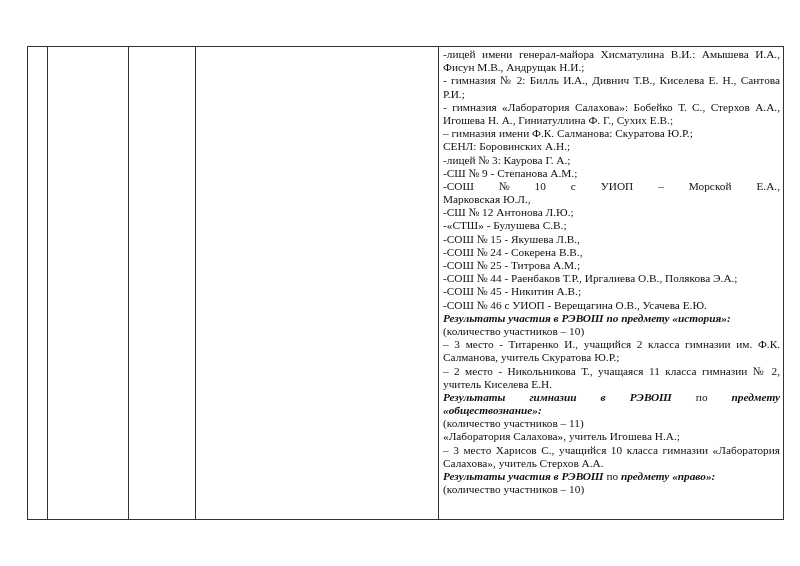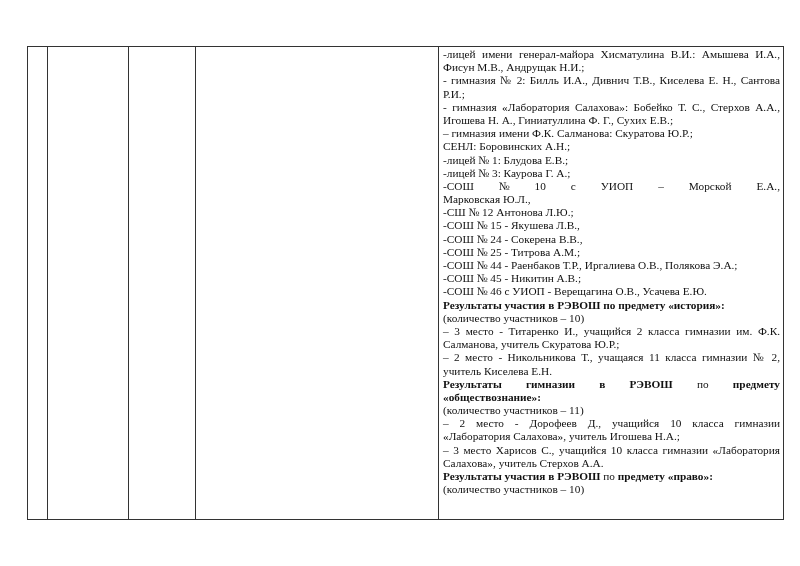--- a/index.html
+++ b/index.html
@@ -7,21 +7,21 @@
          font-family: "Liberation Serif", "DejaVu Serif", serif; color: #111; }
   .page { position: absolute; left: 0; top: 0; width: 756px; height: 566px; background: #fff; }
   .tbl { position: absolute; left: 27px; top: 46px; width: 757px; height: 474px;
          border: 1px solid #333; box-sizing: border-box; }
   .col-line { position: absolute; top: 0; bottom: 0; width: 0; border-left: 1px solid #333; }
   .cell { position: absolute; left: 412px; top: 1px; width: 343px;
           padding: 0 3px 0 3px; box-sizing: border-box;
           font-size: 11.3px; line-height: 13.18px; }
   .ln { display: block; white-space: nowrap; }
   .j { text-align: justify; text-align-last: justify; white-space: normal; }
-  .bi { font-weight: bold; }
+  .bi { font-weight: bold; font-style: italic; }
   .sp { display: flex; justify-content: space-between; text-align: center; }
 </style>
 </head>
 <body>
 
 <div class="page">
   <div class="tbl">
     <div class="col-line" style="left:19px"></div>
     <div class="col-line" style="left:100px"></div>
     <div class="col-line" style="left:167px"></div>
@@ -29,34 +29,35 @@
 
     <div class="cell">
       <span class="ln j">-лицей имени генерал-майора Хисматулина В.И.: Амышева И.А.,</span>
       <span class="ln">Фисун М.В., Андрущак Н.И.;</span>
       <span class="ln j"> - гимназия № 2: Билль И.А., Дивнич Т.В., Киселева Е. Н., Сантова</span>
       <span class="ln">Р.И.;</span>
       <span class="ln j"> - гимназия «Лаборатория Салахова»: Бобейко Т. С., Стерхов А.А.,</span>
       <span class="ln">Игошева Н. А., Гиниатуллина Ф. Г., Сухих Е.В.;</span>
       <span class="ln"> – гимназия имени Ф.К. Салманова: Скуратова Ю.Р.;</span>
       <span class="ln"> СЕНЛ: Боровинских А.Н.;</span>
-      <span class="ln"> -лицей № 1: Блудова Е.В.;</span>
       <span class="ln"> -лицей № 3: Каурова Г. А.;</span>
+      <span class="ln"> -СШ № 9 - Степанова А.М.;</span>
       <span class="ln sp">
         <span>-СОШ</span>
         <span>№</span>
         <span>10</span>
         <span>с</span>
         <span>УИОП</span>
         <span>–</span>
         <span>Морской</span>
         <span>Е.А.,</span>
       </span>
       <span class="ln">Марковская Ю.Л.,</span>
       <span class="ln"> -СШ № 12 Антонова Л.Ю.;</span>
+      <span class="ln"> -«СТШ» - Булушева С.В.;</span>
       <span class="ln"> -СОШ № 15 - Якушева Л.В.,</span>
       <span class="ln"> -СОШ № 24 -  Сокерена В.В.,</span>
       <span class="ln"> -СОШ № 25 - Титрова А.М.;</span>
       <span class="ln"> -СОШ № 44 - Раенбаков Т.Р., Иргалиева О.В., Полякова Э.А.;</span>
       <span class="ln"> -СОШ № 45  - Никитин А.В.;</span>
       <span class="ln"> -СОШ № 46 с УИОП - Верещагина О.В., Усачева Е.Ю.</span>
 
       <span class="ln bi">Результаты участия в РЭВОШ по предмету «история»:</span>
       <span class="ln">(количество участников – 10)</span>
       <span class="ln j">– 3 место - Титаренко И., учащийся 2 класса гимназии им. Ф.К.</span>
@@ -67,21 +68,20 @@
       <span class="ln sp">
         <span class="bi">Результаты</span>
         <span class="bi">гимназии</span>
         <span class="bi">в</span>
         <span class="bi">РЭВОШ</span>
         <span>по</span>
         <span class="bi">предмету</span>
       </span>
       <span class="ln bi">«обществознание»:</span>
       <span class="ln"> (количество участников – 11)</span>
-      <span class="ln j">– 2 место - Дорофеев Д., учащийся 10 класса гимназии</span>
       <span class="ln">«Лаборатория Салахова», учитель Игошева Н.А.;</span>
       <span class="ln j">– 3 место Харисов С., учащийся 10 класса гимназии «Лаборатория</span>
       <span class="ln">Салахова», учитель Стерхов А.А.</span>
 
       <span class="ln"><span class="bi">Результаты участия в РЭВОШ</span><span style="white-space:pre"> по </span><span class="bi">предмету «право»:</span></span>
       <span class="ln"> (количество участников – 10)</span>
     </div>
   </div>
 </div>
 

